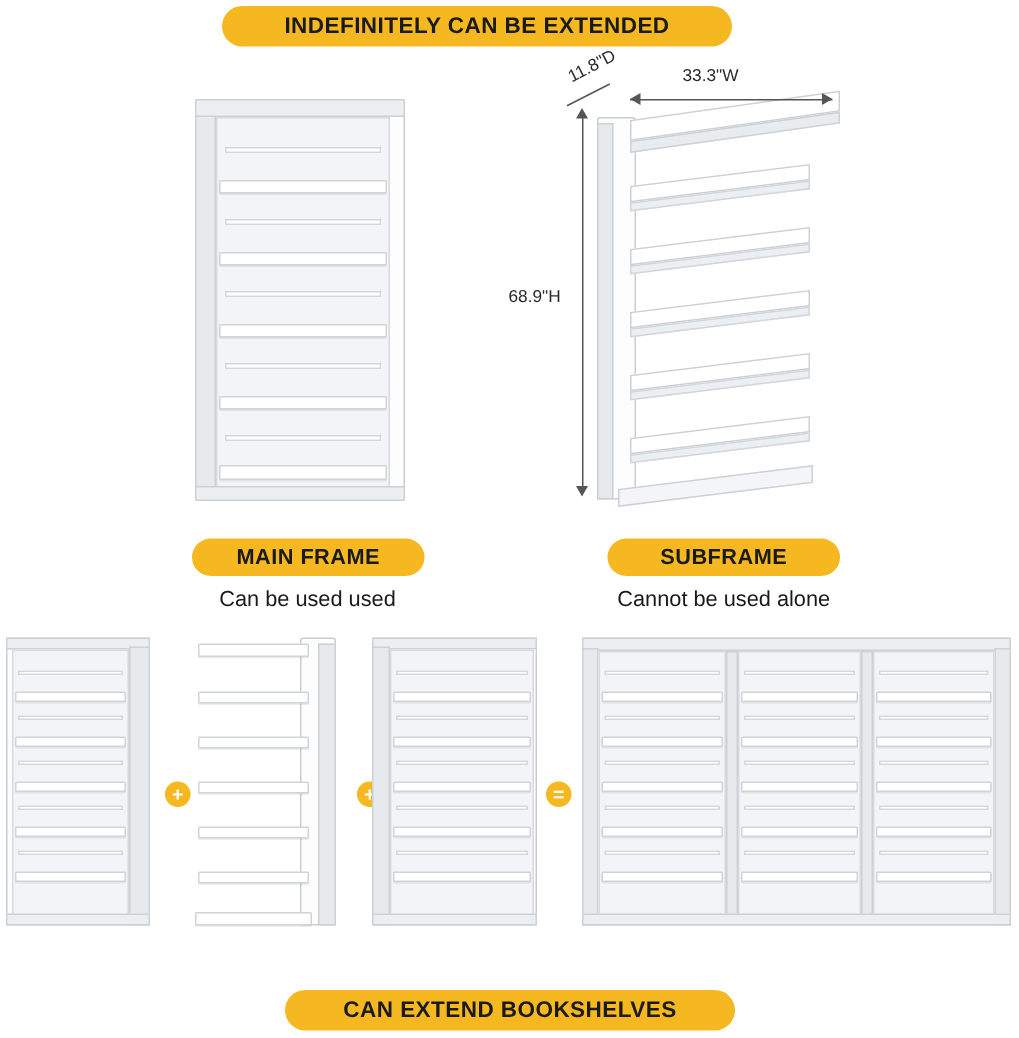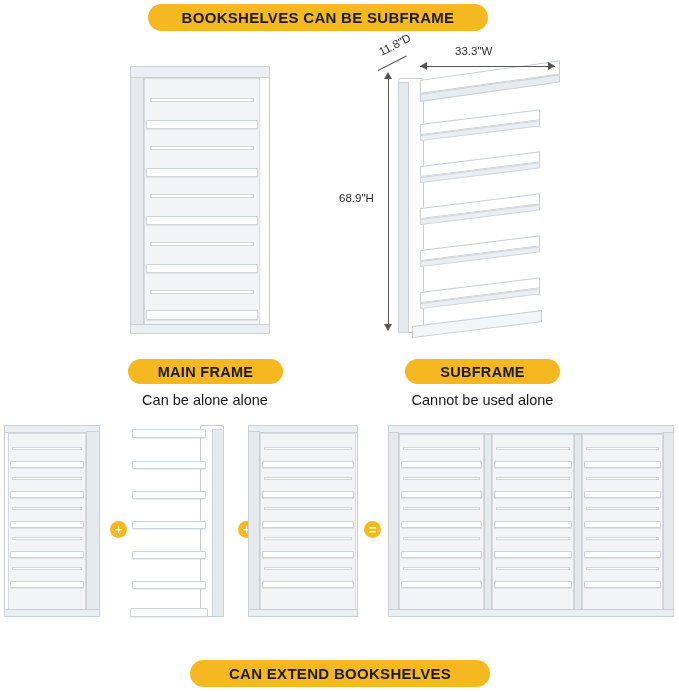--- a/index.html
+++ b/index.html
@@ -139,21 +139,21 @@
     text-align: center;
   }
   #op-plus-1 { left: 110px; top: 521px; }
   #op-plus-2 { left: 238px; top: 521px; }
   #op-equals { left: 364px; top: 521px; }
 </style>
 </head>
 <body>
 
 <div class="pill" id="top-banner">
-  <span>BOOKSHELVES CAN BE SUBFRAME</span>
+  <span>INDEFINITELY CAN BE EXTENDED</span>
 </div>
 
 <div class="unit" id="main-frame-illustration" style="left:120px; top:58px; width:160px; height:282px;">
 
   <div class="frame-body" style="left:10px; top:8px; width:140px; height:268px;"></div>
 
   <div class="side-shade" style="left:10px; top:18px; width:14px; height:258px;"></div>
 
   <div class="top-shade" style="left:10px; top:8px; width:140px; height:12px;"></div>
 
@@ -212,21 +212,21 @@
 <div class="arrow" style="left:384px; top:72px; border-left:4px solid transparent; border-right:4px solid transparent; border-bottom:7px solid #555;"></div>
 <div class="arrow" style="left:384px; top:324px; border-left:4px solid transparent; border-right:4px solid transparent; border-top:7px solid #555;"></div>
 <div class="dim-text" id="dim-height">68.9"H</div>
 
 <div class="pill" id="label-main-frame">
   <span>MAIN FRAME</span>
 </div>
 <div class="pill" id="label-subframe">
   <span>SUBFRAME</span>
 </div>
-<div class="caption" id="caption-main">Can be alone alone</div>
+<div class="caption" id="caption-main">Can be used used</div>
 <div class="caption" id="caption-sub">Cannot be used alone</div>
 
 <div class="unit" id="row-unit-1" style="left:4px; top:425px; width:100px; height:195px;">
   <div class="frame-body" style="left:0px; top:0px; width:96px; height:192px;"></div>
   <div class="top-shade" style="left:0px; top:0px; width:96px; height:8px;"></div>
   <div class="side-shade" style="left:82px; top:6px; width:14px; height:186px;"></div>
   <div class="frame-inner" style="left:4px; top:8px; width:78px; height:178px;"></div>
   <div class="shelf" style="left:6px; top:36px; width:74px; height:7px;"></div>
   <div class="shelf" style="left:6px; top:66px; width:74px; height:7px;"></div>
   <div class="shelf" style="left:6px; top:96px; width:74px; height:7px;"></div>

